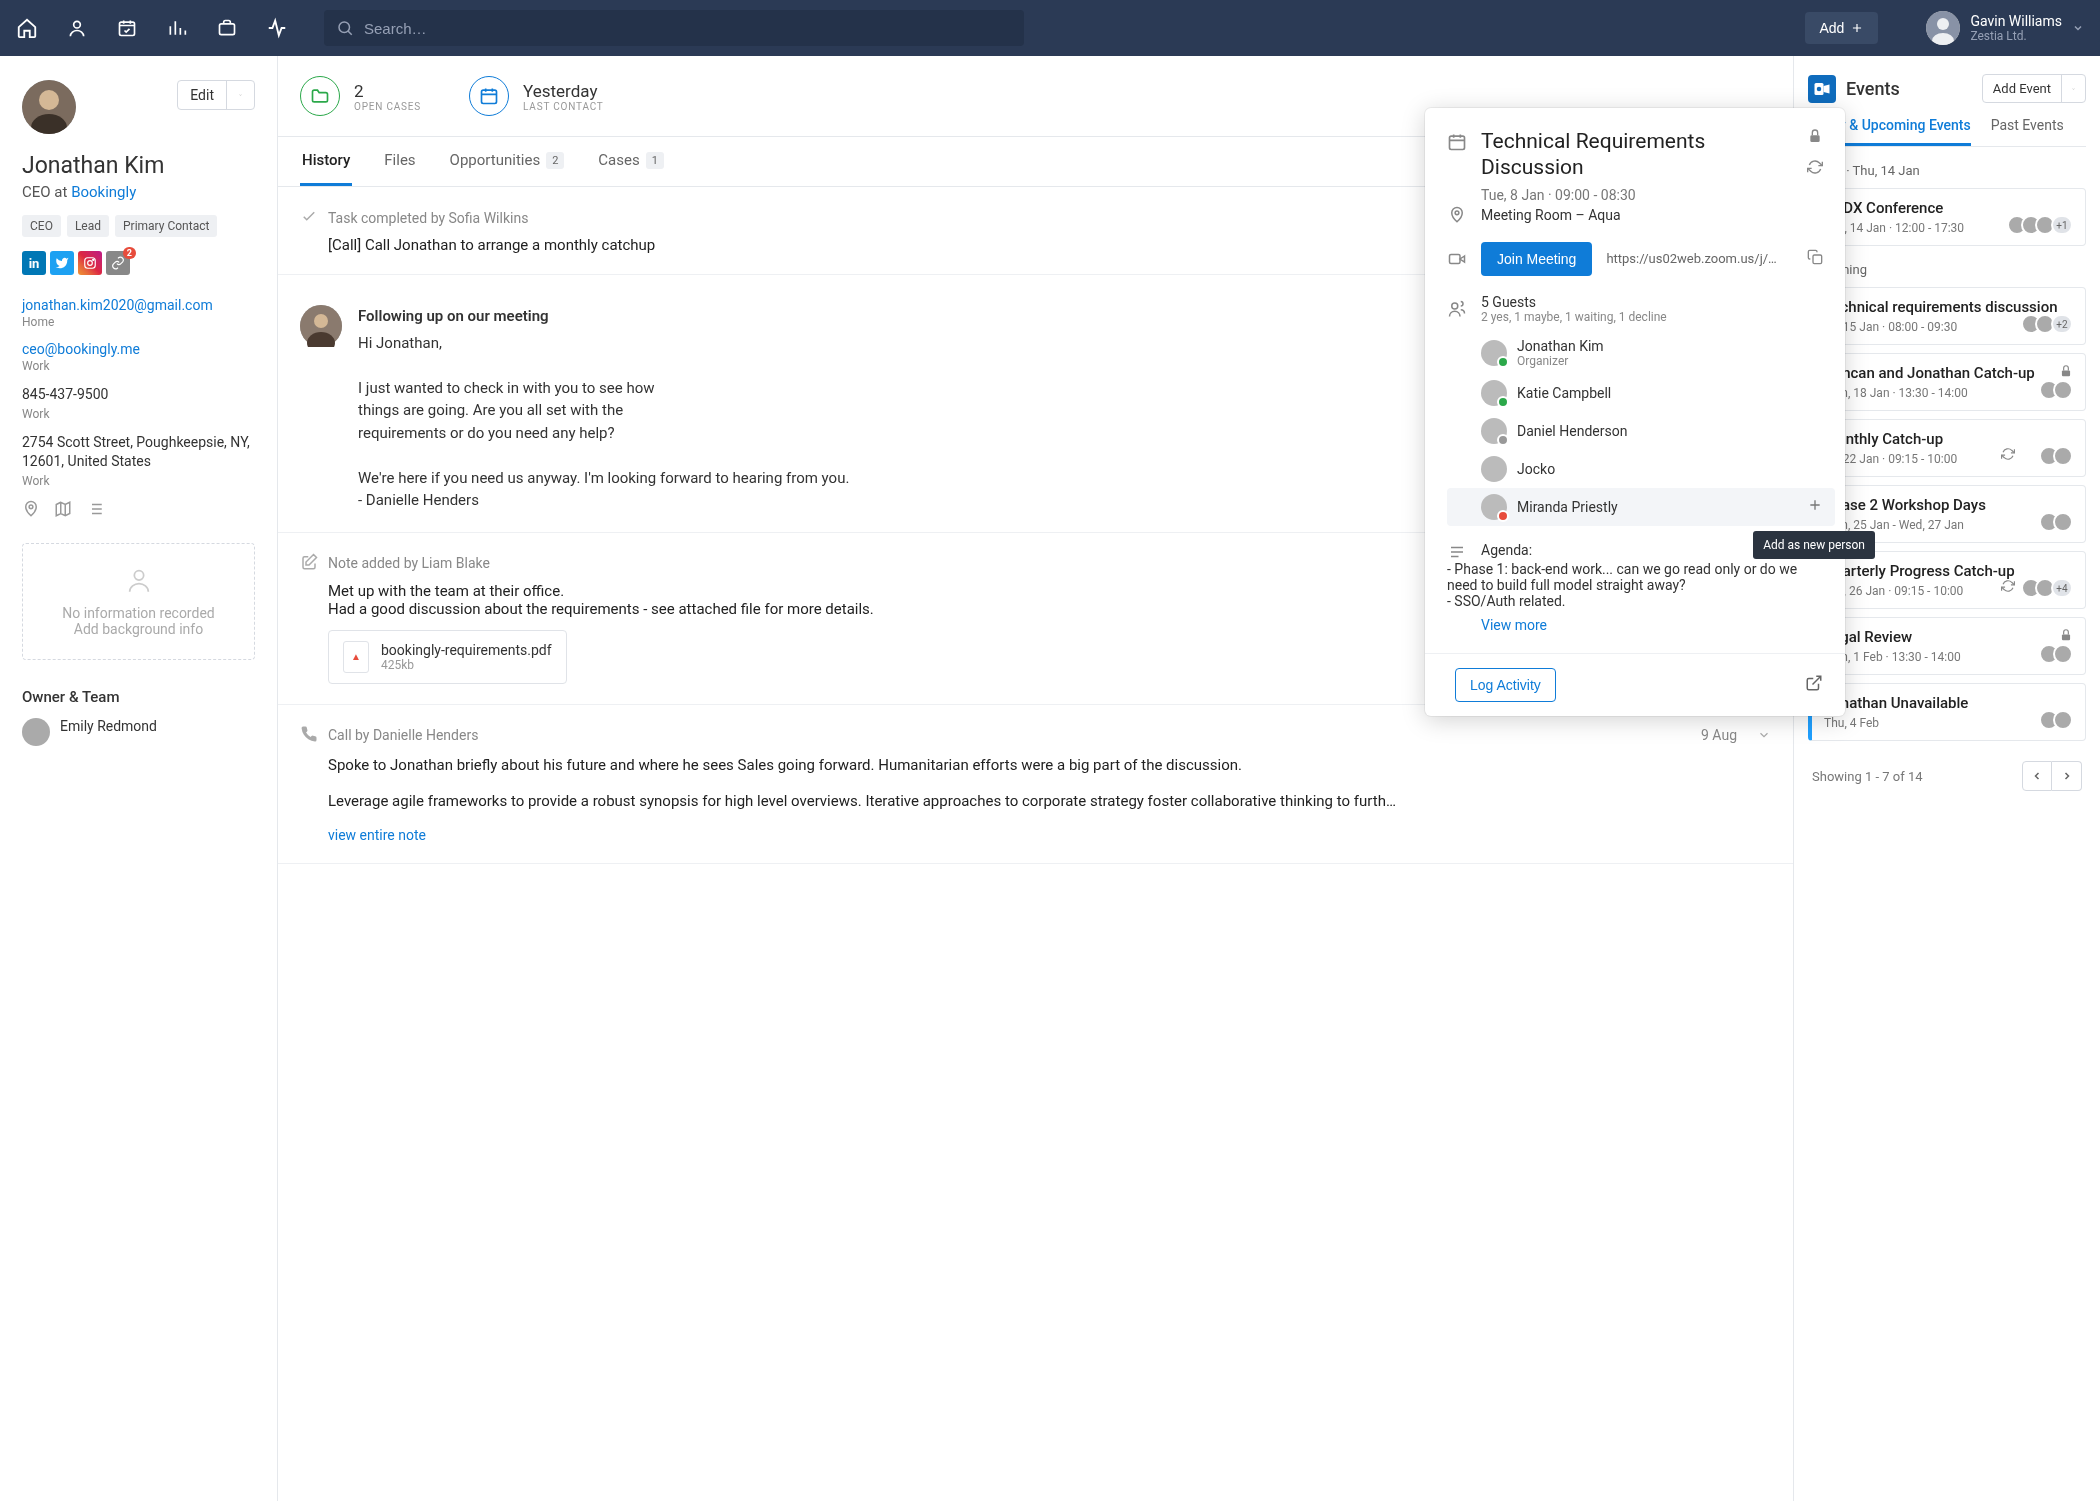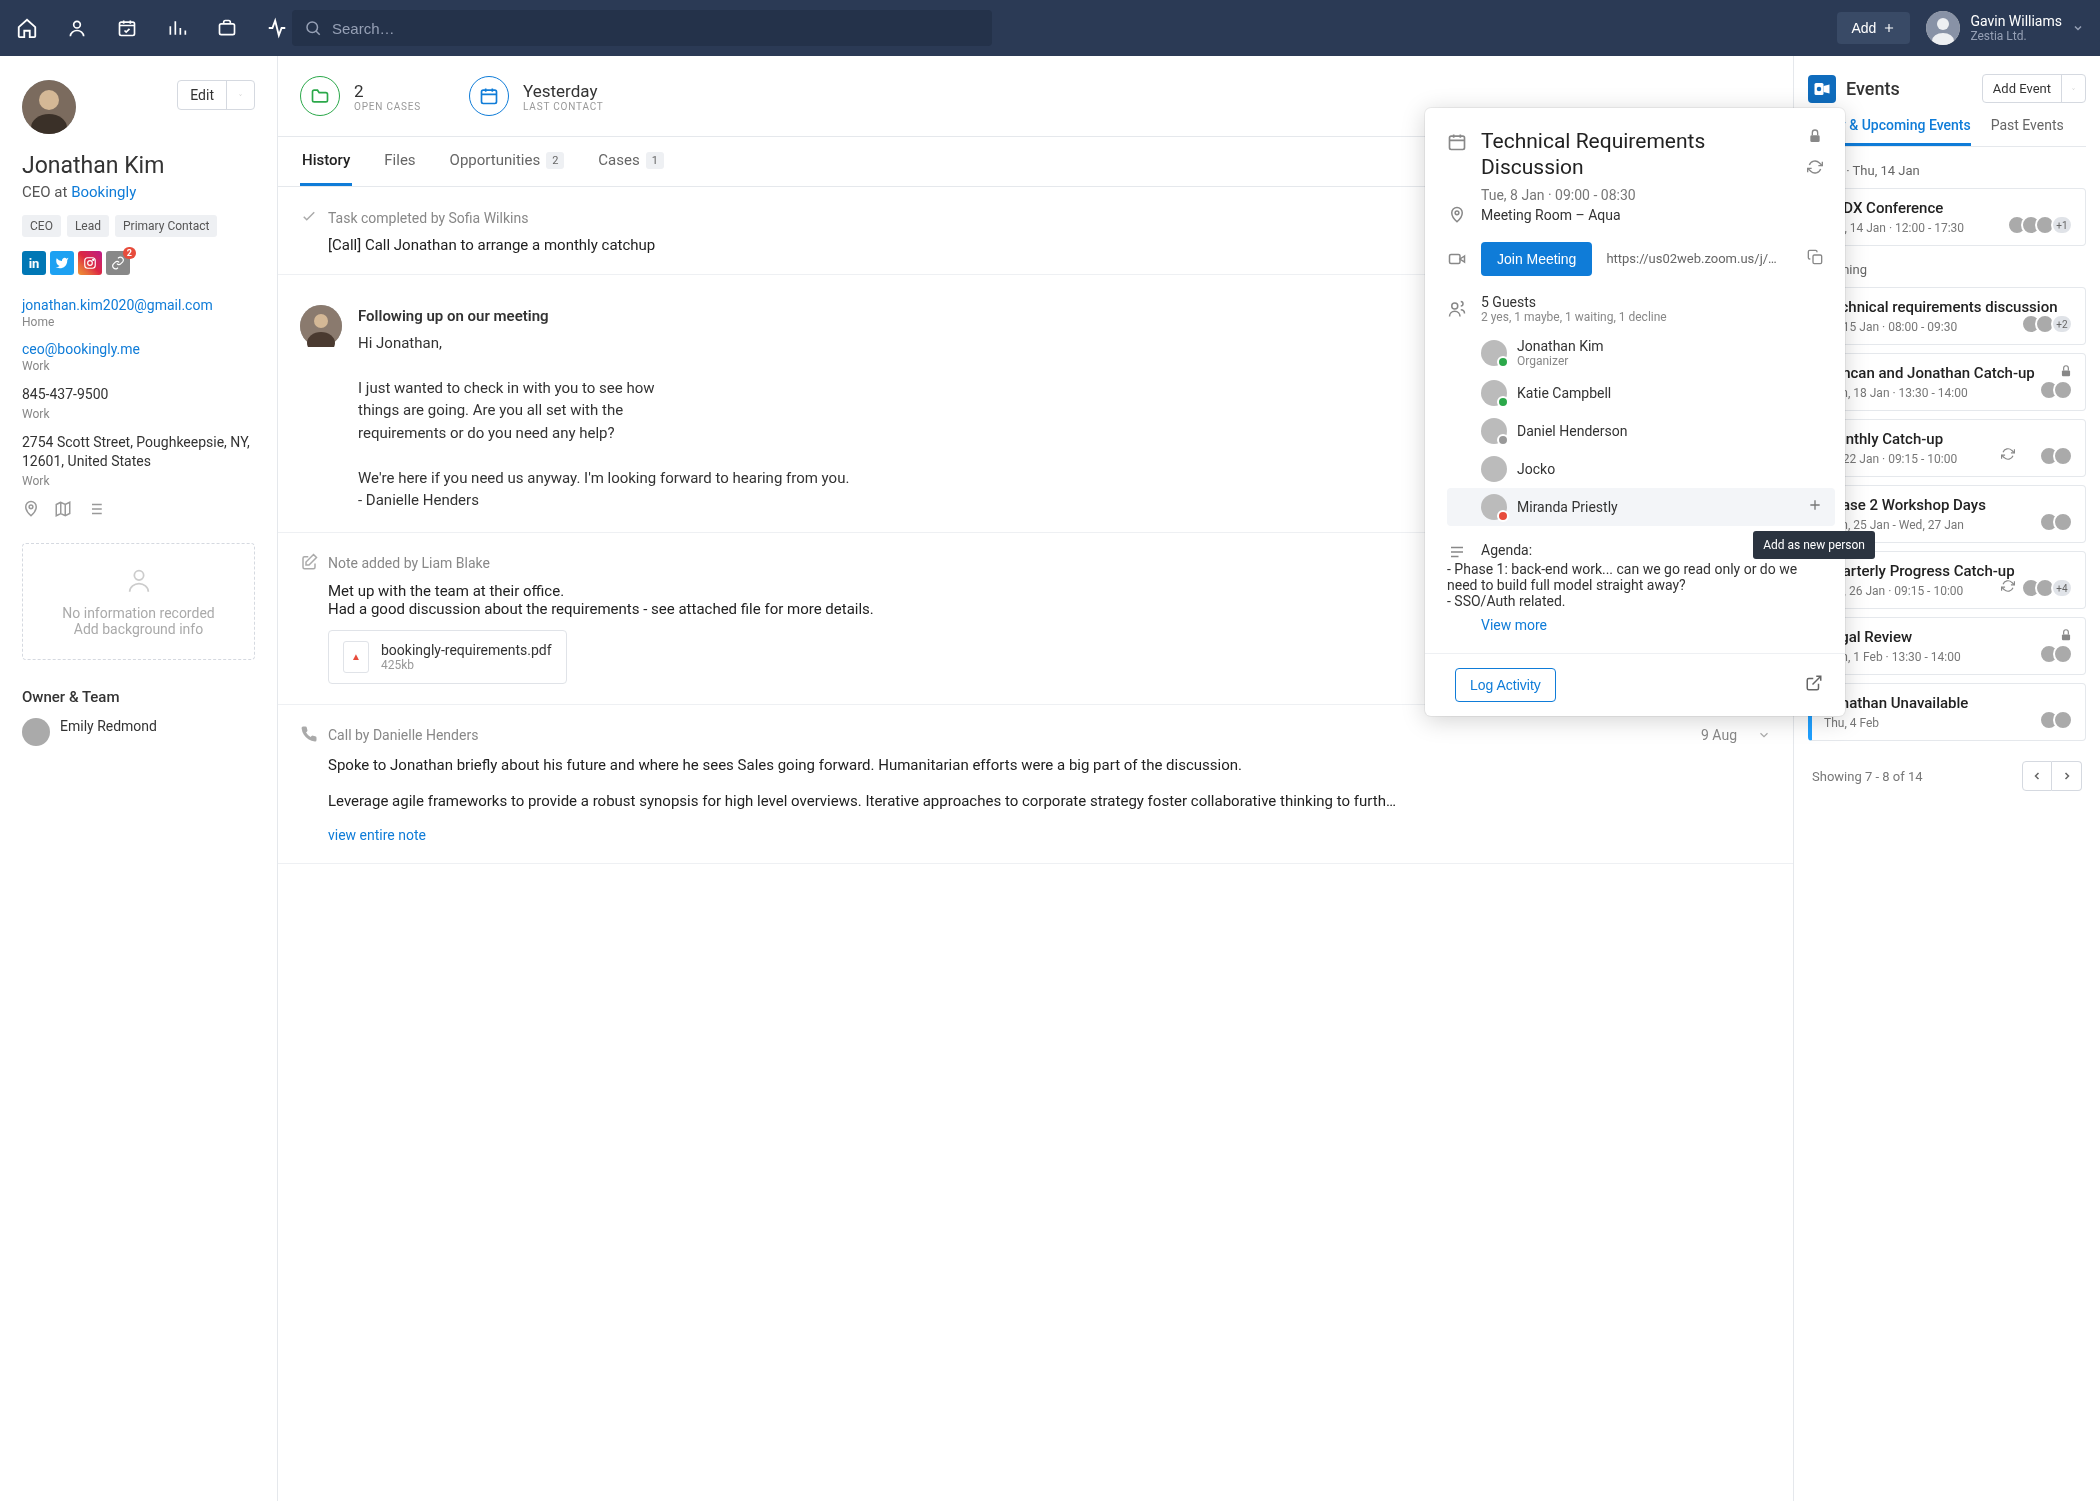--- a/index.html
+++ b/index.html
@@ -1,20 +1,20 @@
 <!DOCTYPE html>
 <html><head>
 <meta charset="utf-8">
 <style>
 * { box-sizing: border-box; margin: 0; padding: 0; }
 body { font-family: -apple-system, BlinkMacSystemFont, "Segoe UI", Roboto, Helvetica, Arial, sans-serif; font-size: 14px; color: #333; background: #fff; width: 2100px; height: 1501px; overflow: hidden; transform-origin: top left; }
 .app { display: flex; flex-direction: column; height: 100%; }
 
 
-.topnav { background: #2b3a55; height: 56px; display: flex; align-items: center; padding: 0 16px; gap: 4px; }
+.topnav { background: #2b3a55; height: 56px; display: flex; align-items: center; padding: 0 16px; gap: 36px; }
 .topnav .nav-icons { display: flex; gap: 28px; align-items:center; }
 .nav-ic { width: 22px; height: 22px; display:flex; align-items:center; justify-content:center; color: #fff; cursor:pointer; }
 .search-wrap { flex:1; display:flex; align-items:center; background:#24324a; border-radius:4px; height:36px; padding:0 12px; gap:10px; max-width:700px; }
 .search-wrap svg { flex-shrink:0; }
 .search-inp { flex:1; background:transparent; border:none; color:#fff; font-size:15px; outline:none; }
 .search-inp::placeholder { color:#96a0b5; }
 .add-btn { background:#394a66; color:#fff; border:none; border-radius:4px; padding:8px 14px; display:flex; align-items:center; gap:6px; font-size:14px; cursor:pointer; }
 .user-chip { display:flex; align-items:center; gap:10px; color:#fff; margin-left:12px; }
 .avatar { width:34px; height:34px; border-radius:50%; background:#bbb; display:flex; align-items:center; justify-content:center; overflow:hidden; }
 .user-txt .un { font-size:14px; color:#fff; }
@@ -630,21 +630,21 @@
             <div class="ev-t">Jonathan Unavailable</div>
             <div class="ev-d">Thu, 4 Feb</div>
             <div class="ev-av">
               <div class="a"></div>
               <div class="a"></div>
             </div>
           </div>
         </div>
 
       <div class="pager">
-        <div class="pg-t">Showing 7 - 8 of 14</div>
+        <div class="pg-t">Showing 1 - 7 of 14</div>
         <div class="pg-btns">
           <div class="pg-btn">
               <svg width="12" height="12" viewBox="0 0 24 24" fill="none" stroke="#666" stroke-width="3">
                 <path d="M15 6l-6 6 6 6"></path>
               </svg>
             </div>
           <div class="pg-btn">
               <svg width="12" height="12" viewBox="0 0 24 24" fill="none" stroke="#666" stroke-width="3">
                 <path d="M9 6l6 6-6 6"></path>
               </svg>

